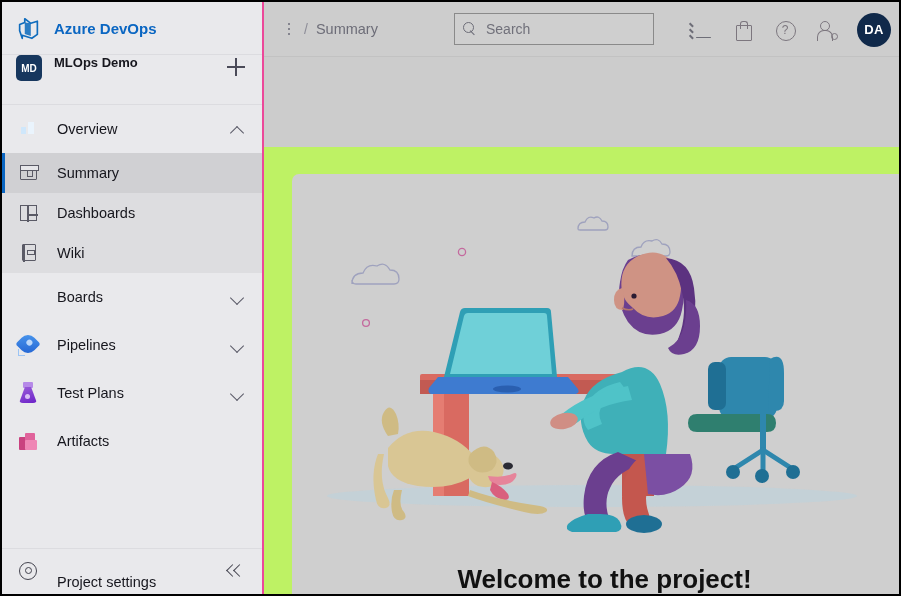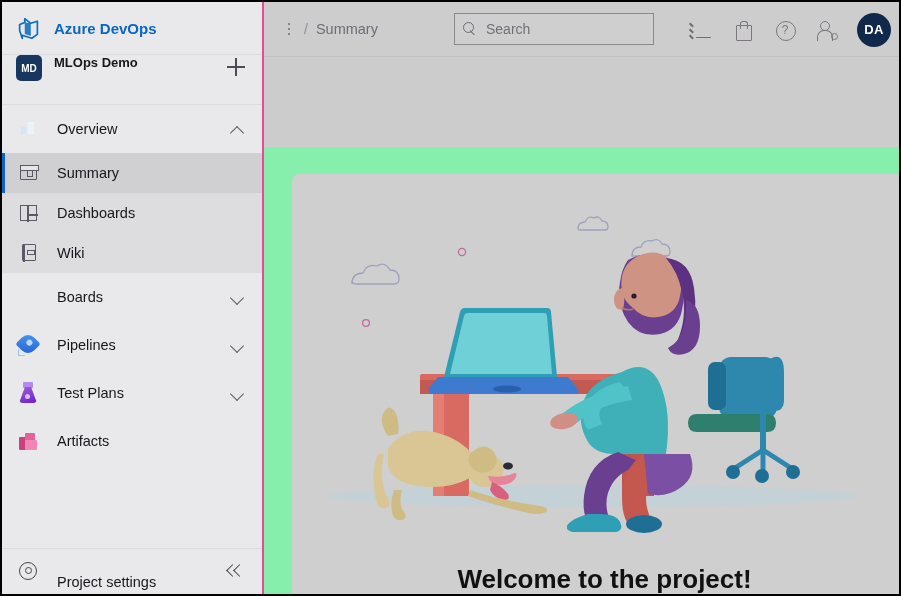--- a/index.html
+++ b/index.html
@@ -119,21 +119,21 @@
   .invite-ic b:nth-of-type(1){ left:-1px; top:7px; width:8px; height:5px; }
   .invite-ic b:nth-of-type(2){ left:7px; top:7px; width:8px; height:5px; }
   .invite-ic u { position:absolute; left:3px; bottom:-2px; width:8px; height:1.5px; background:#fff; }
   .invite-ic u::after { content:""; position:absolute; left:3.2px; top:-3.2px; width:1.5px; height:8px; background:#fff; }
   .star-btn { width:26px; height:26px; position:relative; cursor:pointer; margin-left:3px; }
   .star-btn svg { position:absolute; left:2px; top:2px; }
 
   
   .content-area {
     position:absolute; left:262px; top:145px; right:0; bottom:0;
-    background:#86efac;
+    background:#bef264;
   }
   .content-card {
     position:absolute; left:28px; top:27px; width:625px; bottom:-40px;
     background:#cfcfcf; border-radius:7px;
     overflow:hidden;
   }
   .hero-art { position:absolute; left:0; top:30px; width:625px; height:330px; }
   .welcome-title {
     position:absolute; left:0; right:0; top:390px; text-align:center;
     font-size:26px; font-weight:bold; color:#111;

